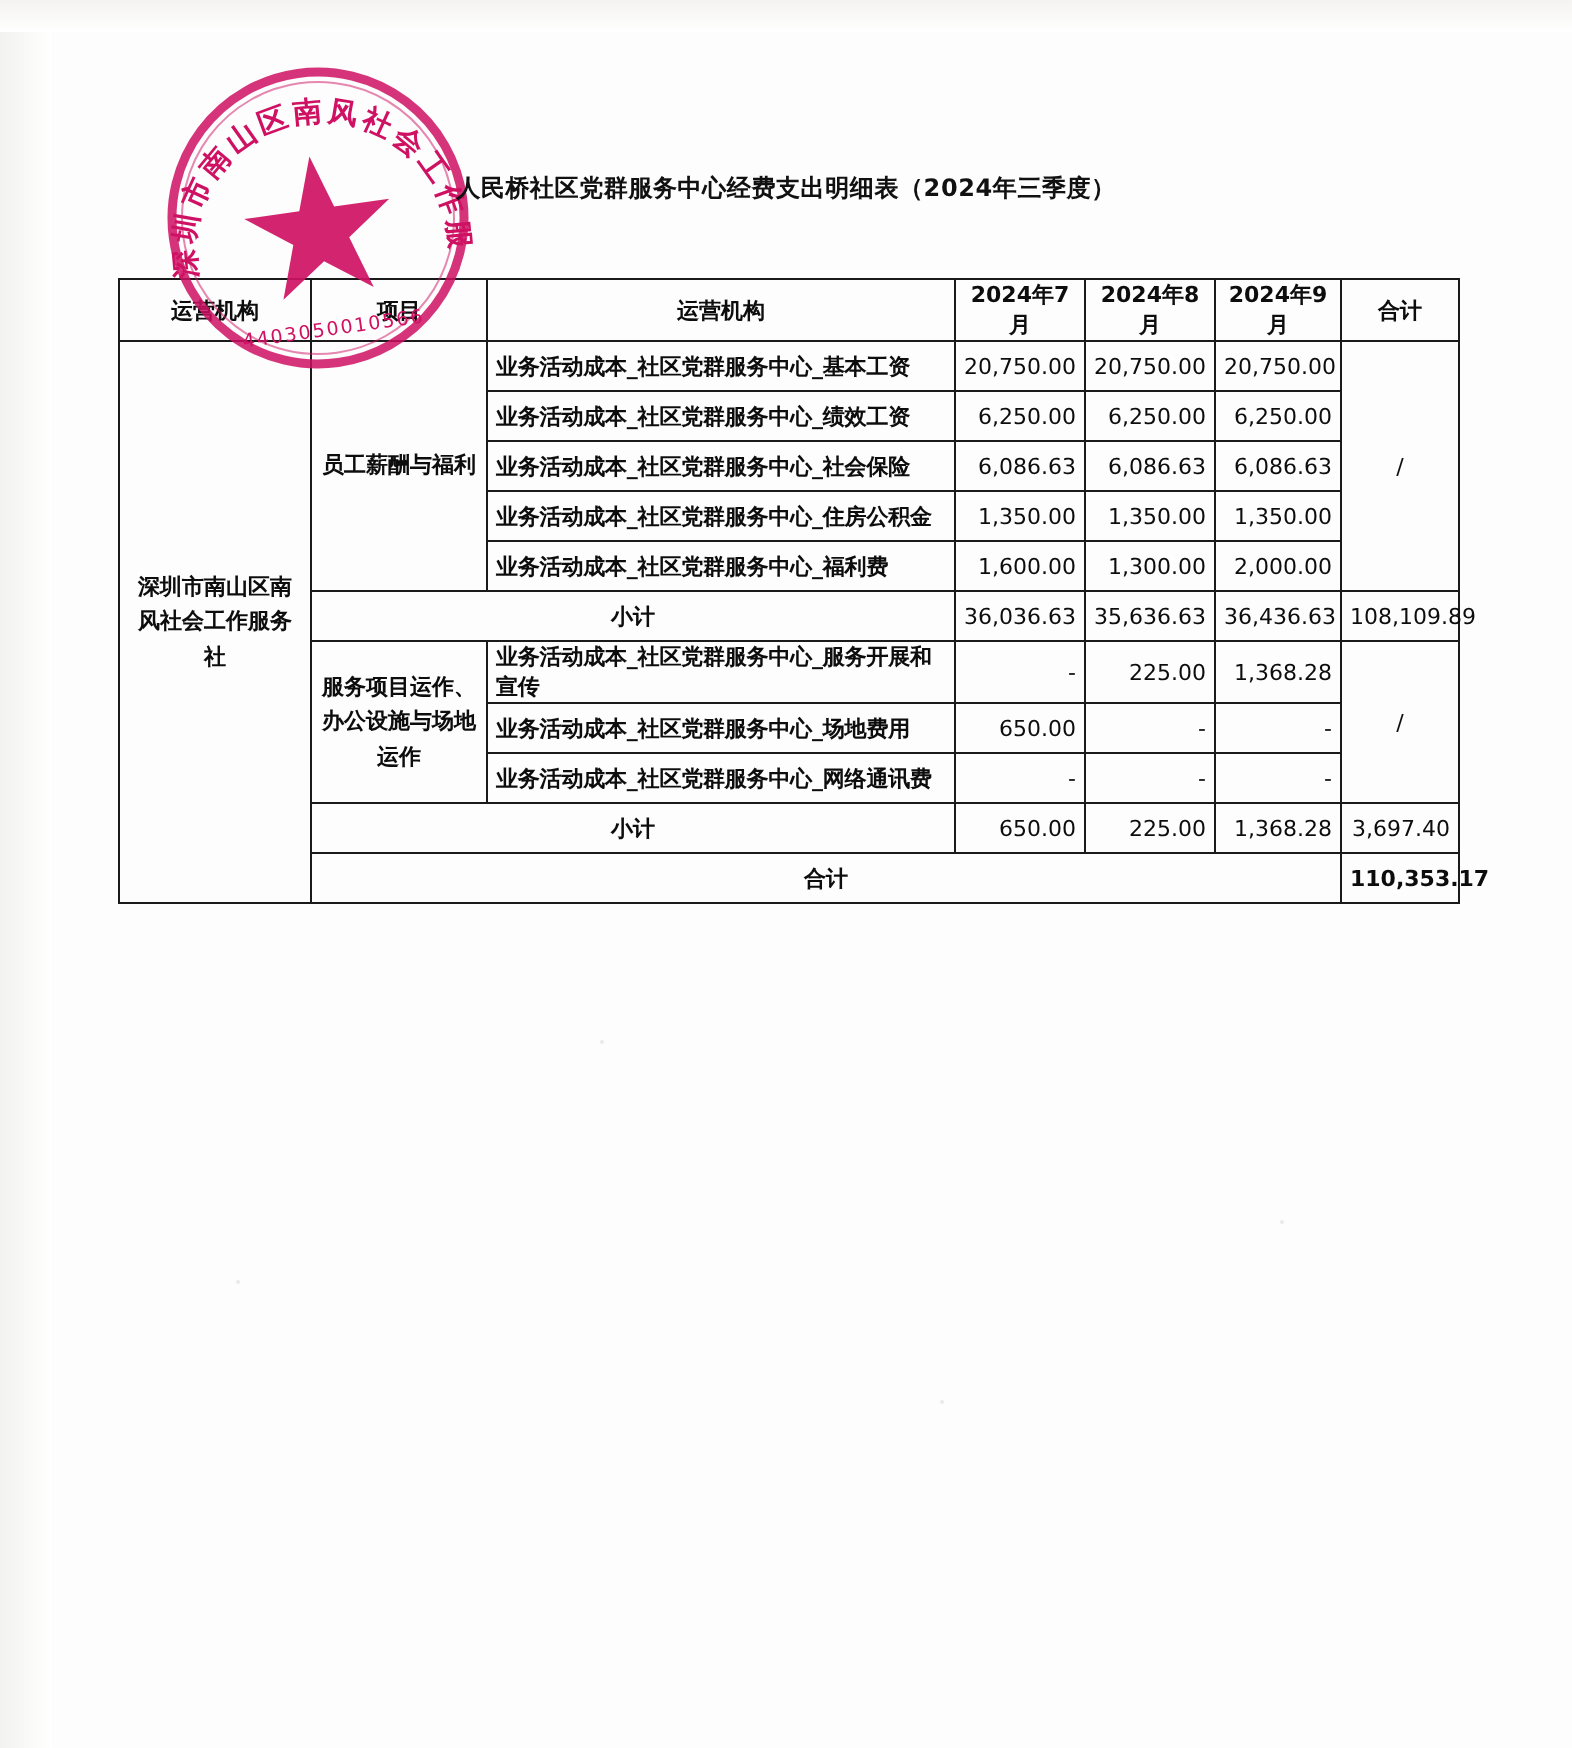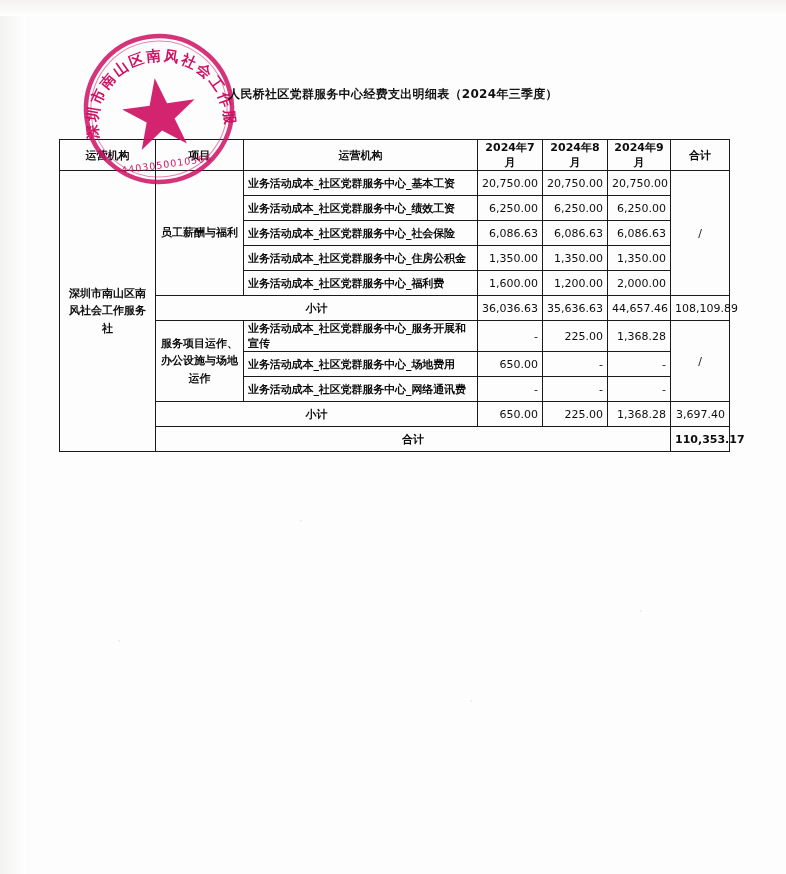--- a/index.html
+++ b/index.html
@@ -206,29 +206,29 @@
         </tr>
         <tr>
           <td class="detail">业务活动成本_社区党群服务中心_住房公积金</td>
           <td class="r amount">1,350.00</td>
           <td class="r amount">1,350.00</td>
           <td class="r amount">1,350.00</td>
         </tr>
         <tr>
           <td class="detail">业务活动成本_社区党群服务中心_福利费</td>
           <td class="r amount">1,600.00</td>
-          <td class="r amount">1,200.00</td>
+          <td class="r amount">1,300.00</td>
           <td class="r amount">2,000.00</td>
         </tr>
 
         <tr>
           <td class="subtotal" colspan="2">小计</td>
           <td class="r amount">36,036.63</td>
           <td class="r amount">35,636.63</td>
-          <td class="r amount">44,657.46</td>
+          <td class="r amount">36,436.63</td>
           <td class="r amount">108,109.89</td>
         </tr>
 
         <tr>
           <td class="vcell" rowspan="3">服务项目运作、办公设施与场地运作</td>
           <td class="detail">业务活动成本_社区党群服务中心_服务开展和宣传</td>
           <td class="r amount">-</td>
           <td class="r amount">225.00</td>
           <td class="r amount">1,368.28</td>
           <td class="slash" rowspan="3">/</td>

